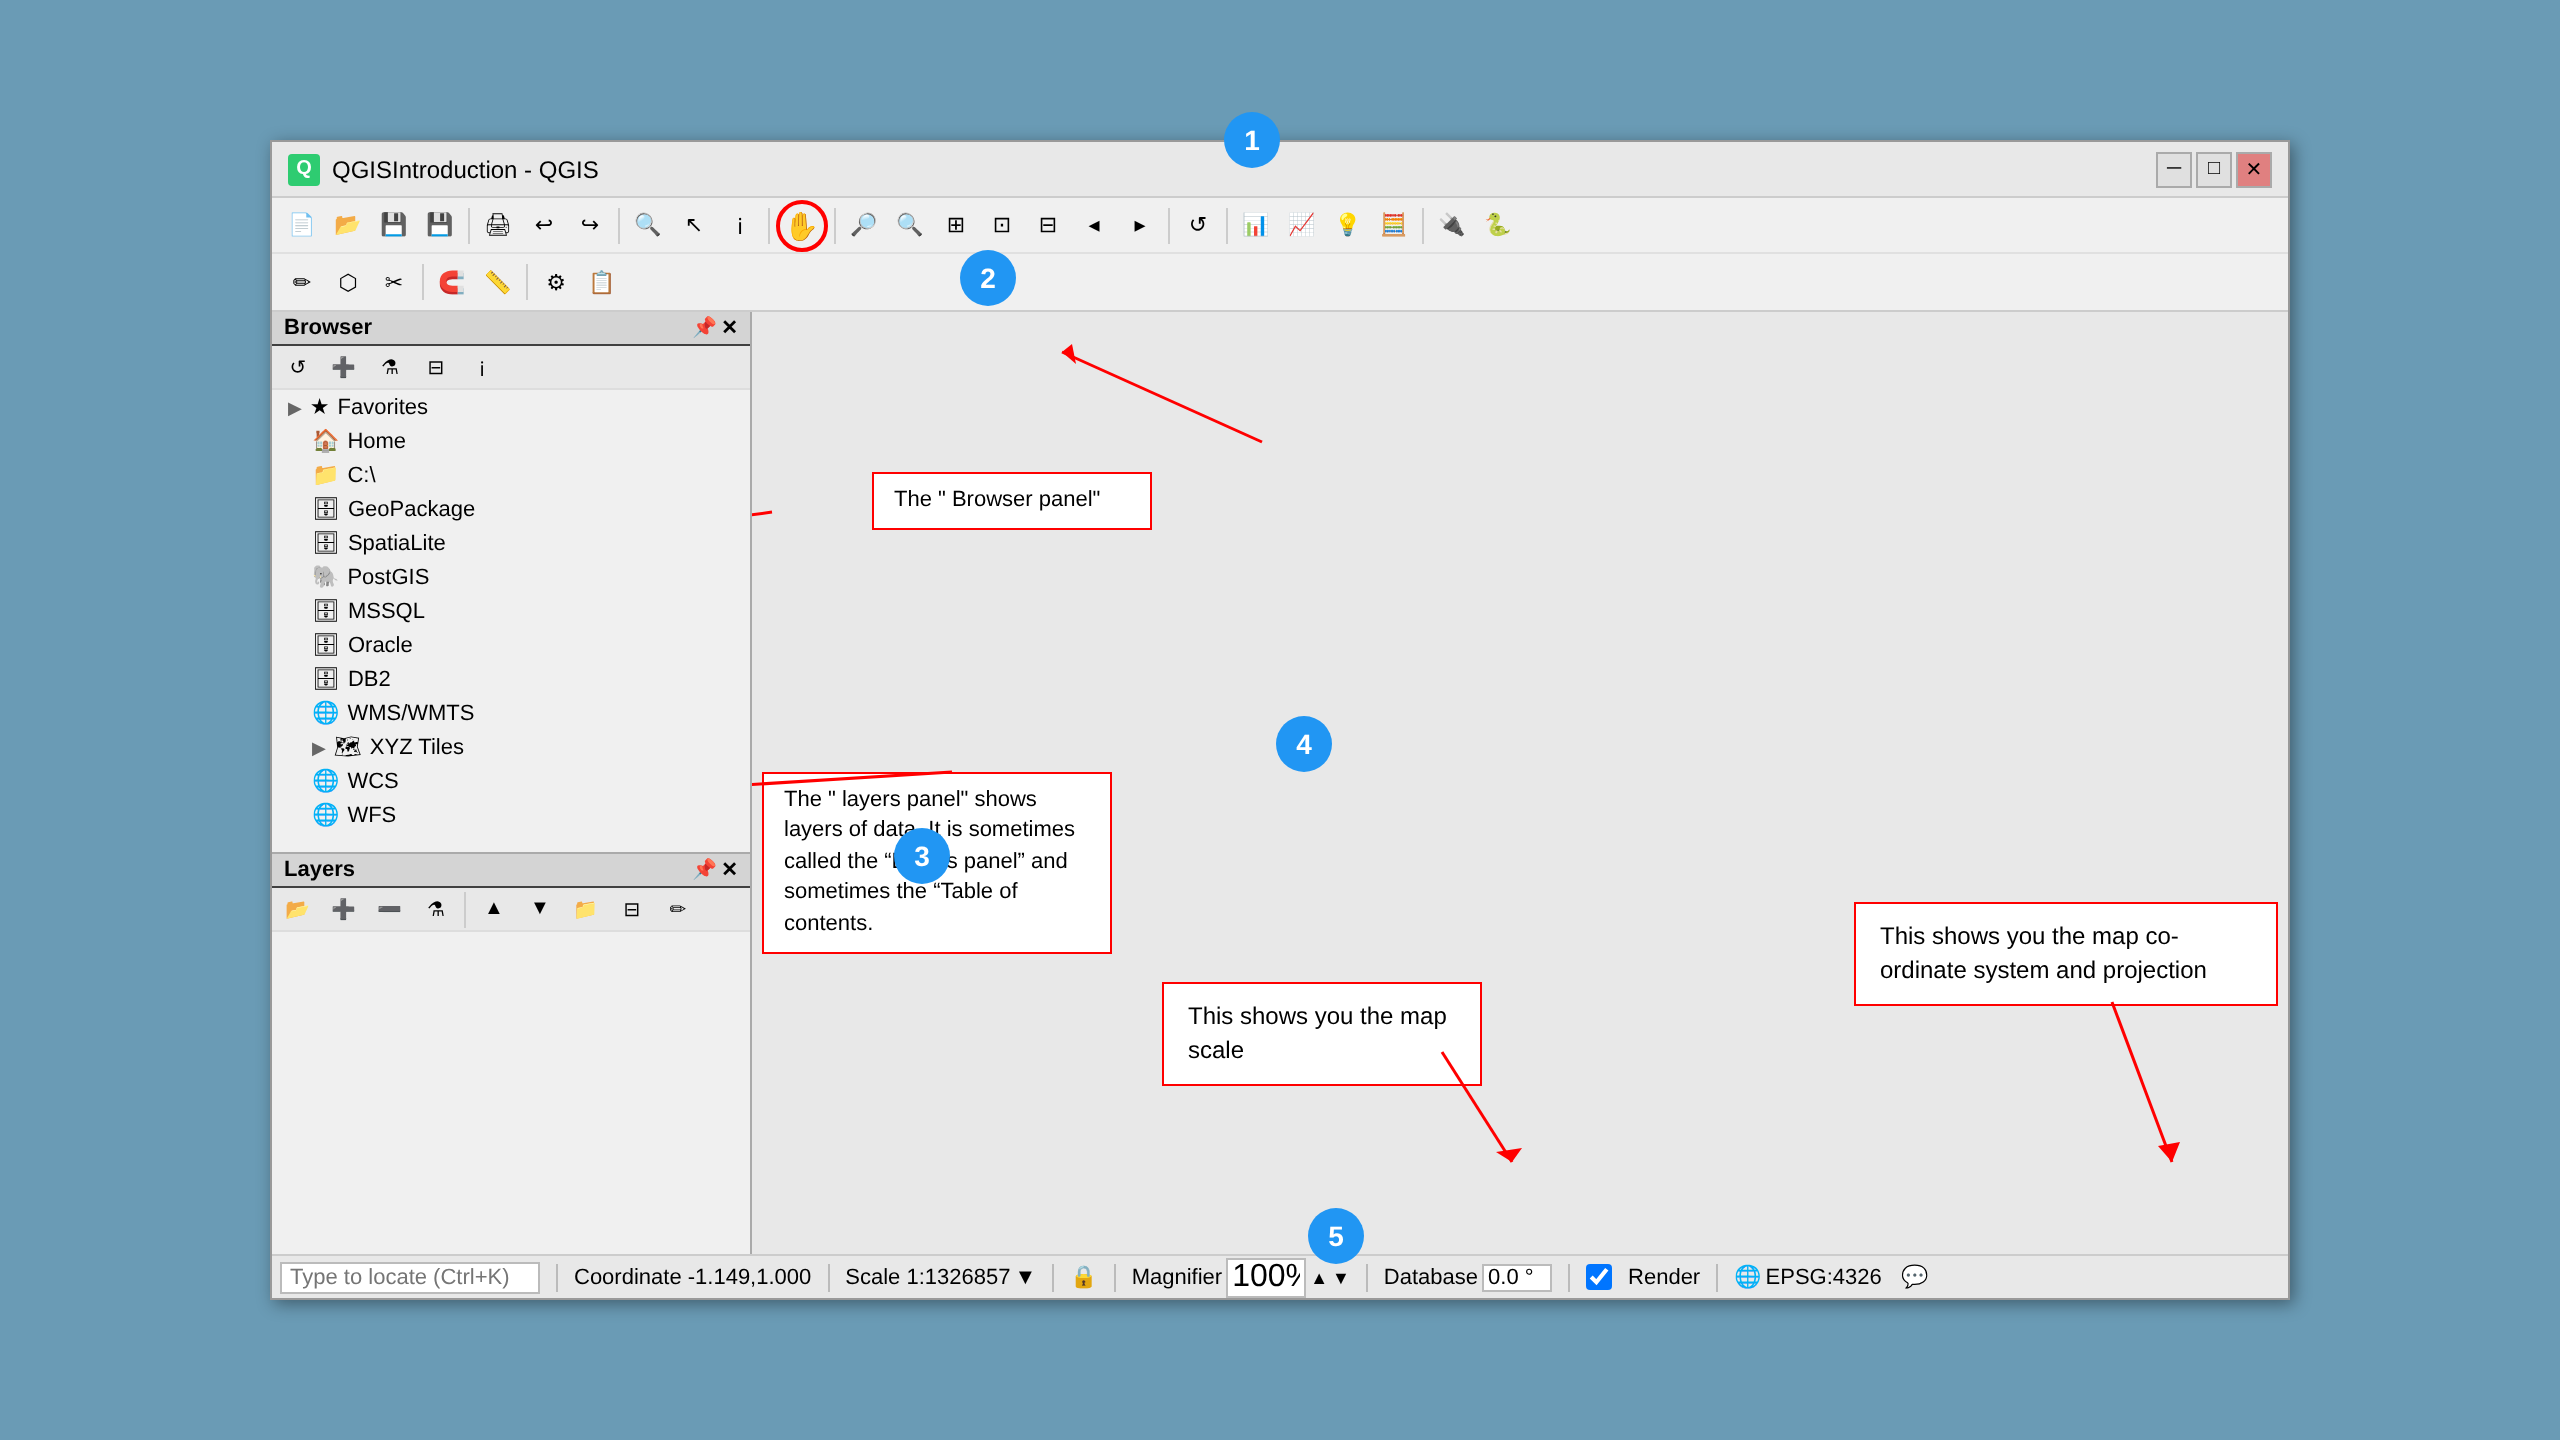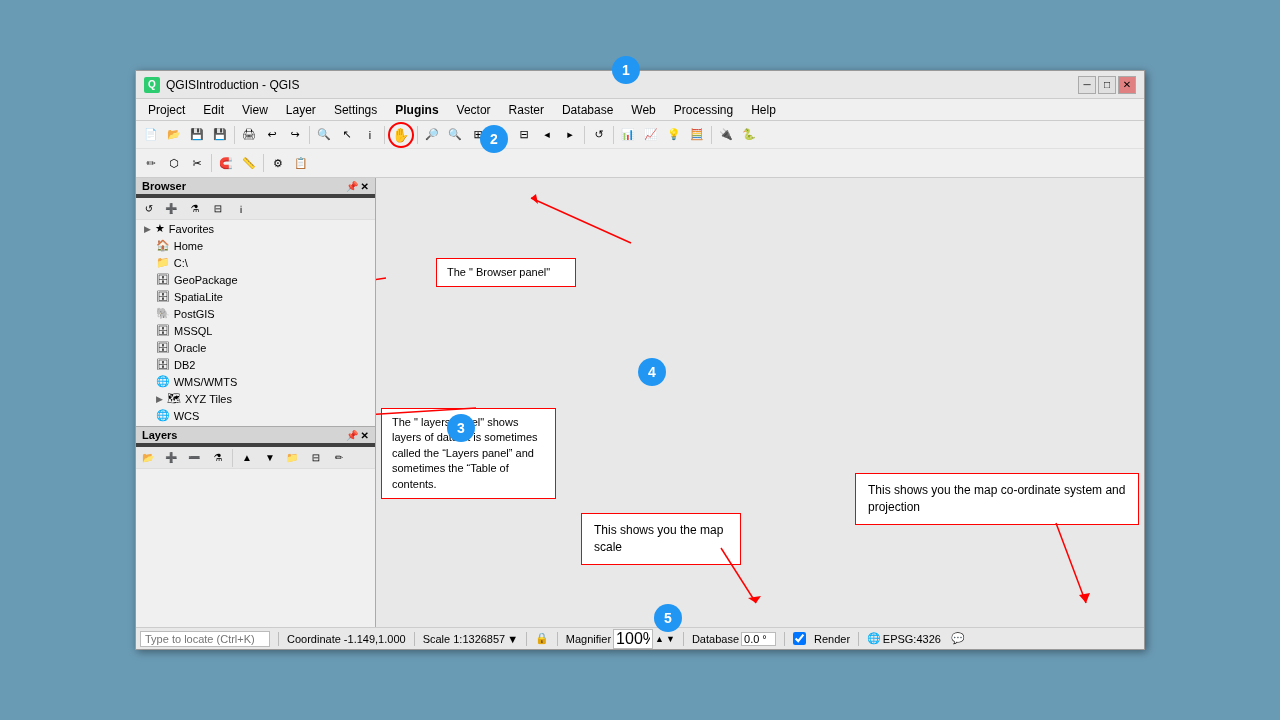--- a/index.html
+++ b/index.html
@@ -21,21 +21,21 @@
     .toolbar-row:last-child { border-bottom: none; }
     .tb-btn { width: 22px; height: 22px; border: 1px solid transparent; background: transparent; display: flex; align-items: center; justify-content: center; cursor: pointer; font-size: 11px; border-radius: 2px; }
     .tb-sep { width: 1px; height: 18px; background: #ccc; margin: 0 2px; }
     .tb-circle-red { border: 2px solid red; border-radius: 50%; width: 26px; height: 26px; display: flex; align-items: center; justify-content: center; position: relative; }
 
     .main-area { display: flex; flex: 1; overflow: hidden; }
 
     .left-panel { width: 240px; display: flex; flex-direction: column; border-right: 1px solid #aaa; }
 
     .browser-panel { flex: 1; border-bottom: 1px solid #aaa; overflow: hidden; }
-    .panel-header { background: #d4d4d4; padding: 2px 6px; font-size: 11px; font-weight: bold; display: flex; align-items: center; justify-content: space-between; border-bottom: 4px solid #404040; }
+    .panel-header { background: #d4d4d4; padding: 2px 6px; font-size: 11px; font-weight: bold; display: flex; align-items: center; justify-content: space-between; border-bottom: 1px solid #404040; }
     .panel-toolbar { height: 22px; background: #e8e8e8; display: flex; align-items: center; padding: 0 2px; gap: 1px; border-bottom: 1px solid #ddd; }
     .panel-content { overflow-y: auto; font-size: 11px; }
     .tree-item { padding: 2px 4px 2px 8px; display: flex; align-items: center; gap: 4px; cursor: pointer; }
     .tree-item.sub { padding-left: 20px; }
     .tri { font-size: 9px; color: #666; }
 
     .layers-panel { height: 200px; overflow: hidden; }
     .layers-content { height: calc(100% - 44px); overflow-y: auto; }
 
     .map-area { flex: 1; background: #f5f5f5; position: relative; overflow: hidden; }
@@ -66,34 +66,20 @@
       <div class="title-icon" style="background:#2ecc71;color:white;font-size:10px;font-weight:bold;">Q</div>
       <span>QGISIntroduction - QGIS</span>
     </div>
     <div class="win-btns">
       <div class="win-btn">─</div>
       <div class="win-btn">□</div>
       <div class="win-btn" style="background:#e08080;">✕</div>
     </div>
   </div>
 
-  <div class="menu-bar">
-    <div class="menu-item">Project</div>
-    <div class="menu-item">Edit</div>
-    <div class="menu-item">View</div>
-    <div class="menu-item">Layer</div>
-    <div class="menu-item">Settings</div>
-    <div class="menu-item" style="font-weight:bold;">Plugins</div>
-    <div class="menu-item">Vector</div>
-    <div class="menu-item">Raster</div>
-    <div class="menu-item">Database</div>
-    <div class="menu-item">Web</div>
-    <div class="menu-item">Processing</div>
-    <div class="menu-item">Help</div>
-  </div>
 
   <div class="toolbar-area">
     <div class="toolbar-row">
 
       <div class="tb-btn">📄</div>
       <div class="tb-btn">📂</div>
       <div class="tb-btn">💾</div>
       <div class="tb-btn">💾</div>
       <div class="tb-sep"></div>
       <div class="tb-btn">🖨</div>
@@ -251,21 +237,21 @@
 
 
       <div class="callout callout-red" style="left:5px;top:230px;width:175px;font-size:11px;">
         <span>The " layers panel" shows layers of data.  It is sometimes called the “Layers panel” and sometimes the “Table of contents.</span>
       </div>
 
       <div class="callout callout-red" style="left:205px;top:335px;width:160px;font-size:12px;padding:8px 12px;">
         <span>This shows you the map scale</span>
       </div>
 
-      <div class="callout callout-red" style="right:5px;top:295px;width:284px;font-size:12px;padding:8px 12px;">
+      <div class="callout callout-red" style="right:5px;top:295px;width:212px;font-size:12px;padding:8px 12px;">
         <span>This shows you the map co-ordinate system and projection</span>
       </div>
 
       <svg style="position:absolute;top:0;left:0;width:100%;height:100%;pointer-events:none;overflow:visible;">
 
         <line x1="10" y1="100" x2="-200" y2="130" stroke="red" stroke-width="1.5" marker-end="url(#arr)"></line>
 
         <line x1="255" y1="65" x2="155" y2="20" stroke="red" stroke-width="1.5"></line>
         <polygon points="155,20 162,26 160,16" fill="red"></polygon>
 

